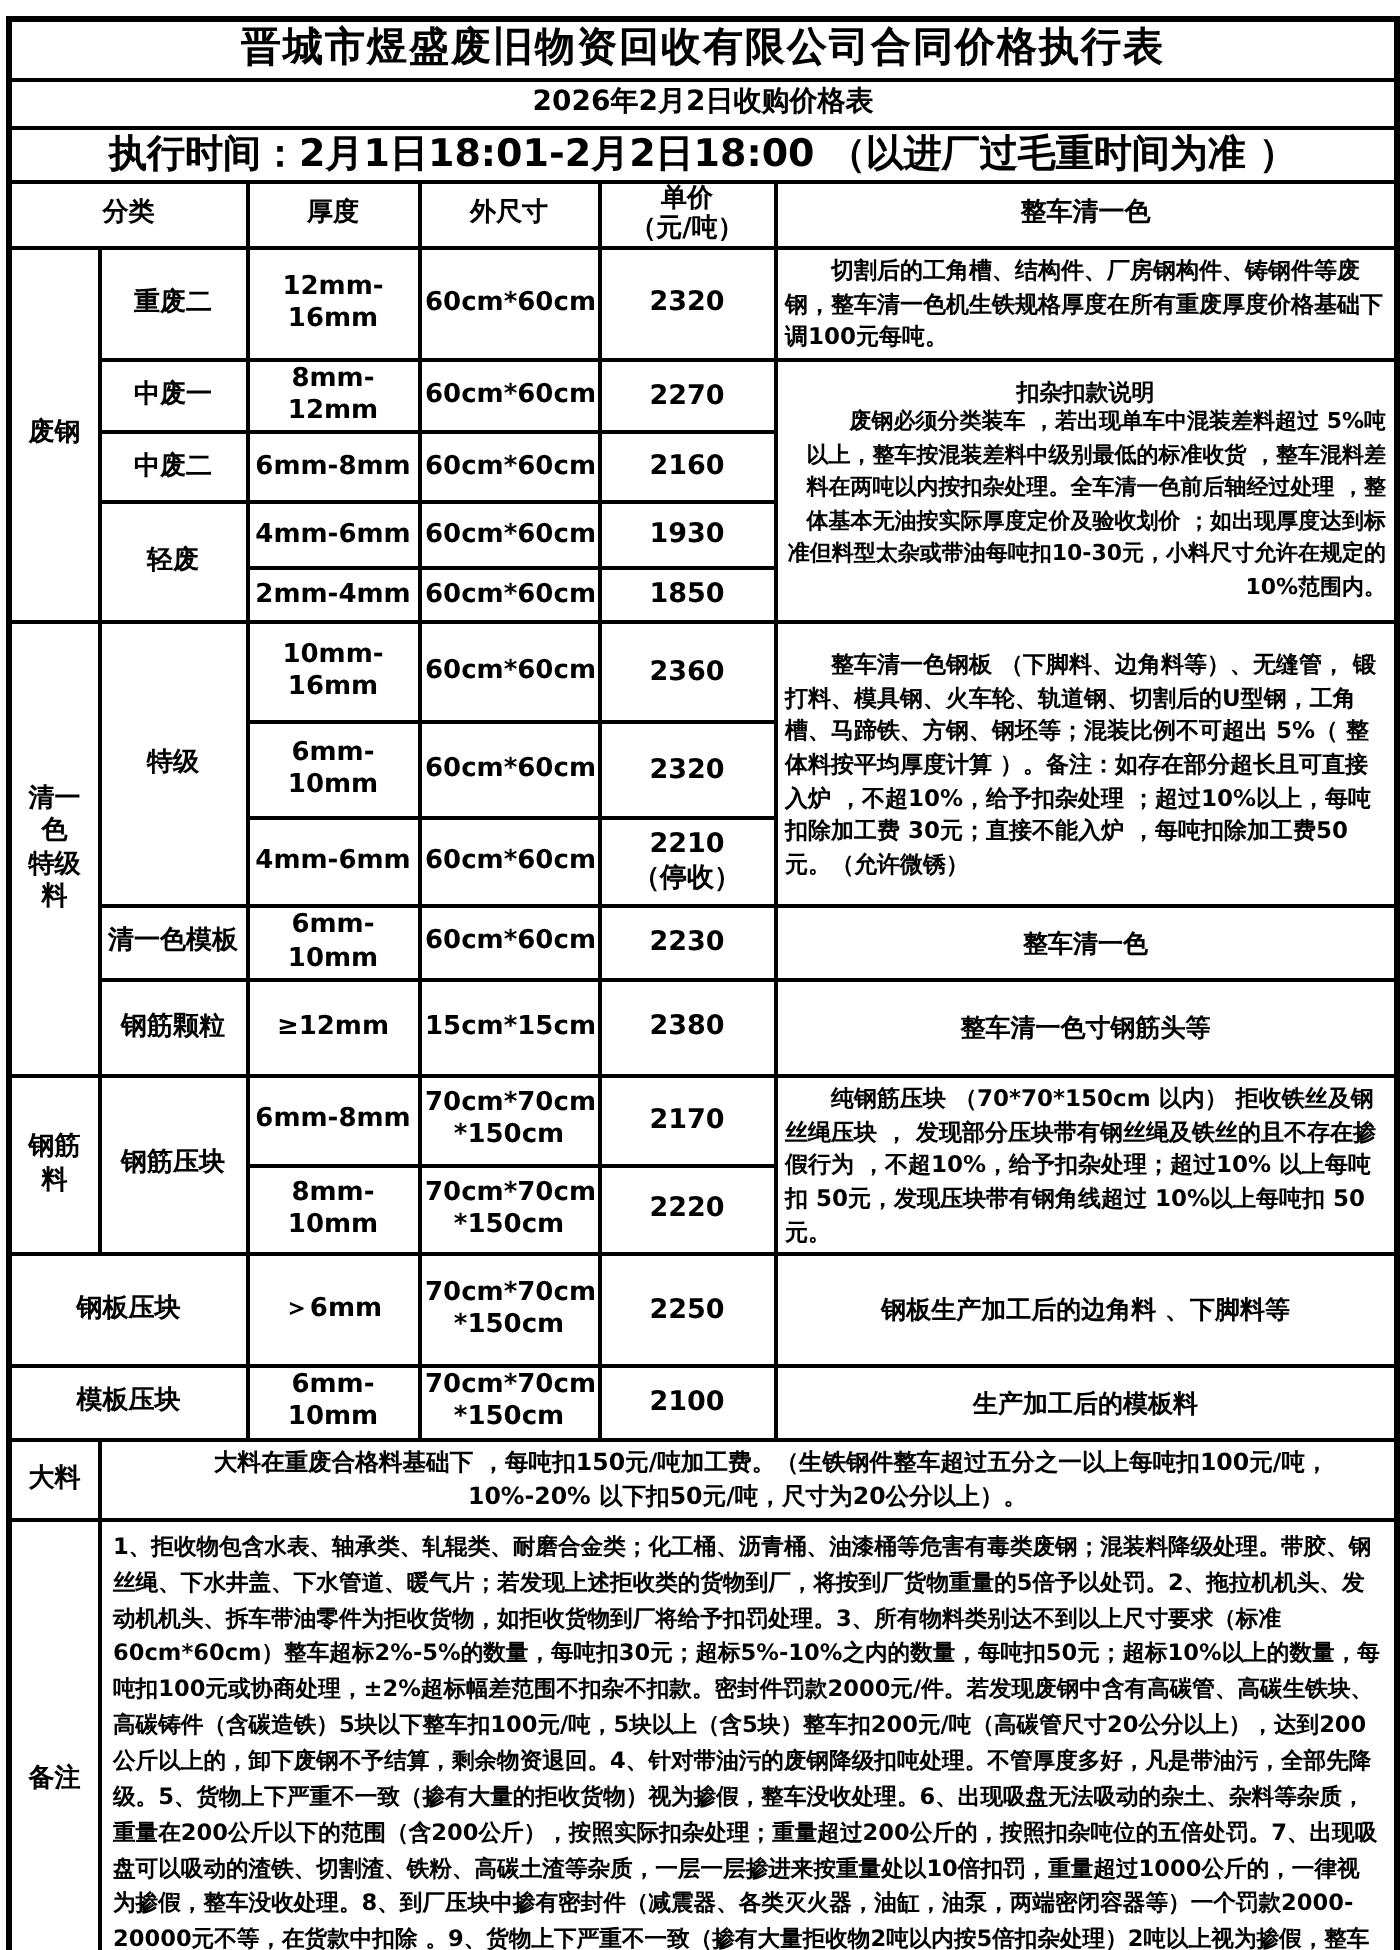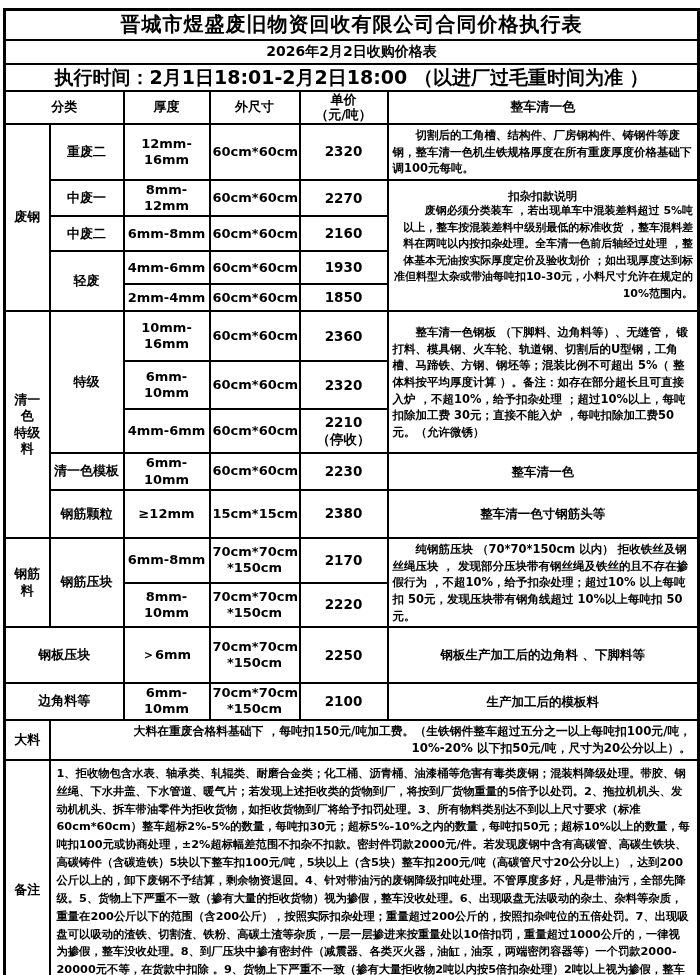--- a/index.html
+++ b/index.html
@@ -30,21 +30,21 @@
     text-align:left; font-size:11.5px; line-height:1.45;
     text-indent:2em; padding:2px 4px;
   }
   .desc-center { font-size:12.5px; }
   .kouza-title { text-align:center; font-size:11.5px; text-indent:0; }
   .kouza-body { text-align:right; font-size:11px; line-height:1.5; text-indent:2em; }
   .remark-text {
     text-align:left; font-size:11.3px; line-height:1.58;
     padding:4px 6px; text-indent:0;
   }
-  .dalia-text { text-align:right; font-size:11.8px; line-height:1.45; text-indent:2em; padding:2px 6px; }
+  .dalia-text { text-align:center; font-size:11.8px; line-height:1.45; text-indent:2em; padding:2px 6px; }
   .price-cell { font-size:13.5px; }
 </style>
 </head>
 <body>
 
 <div class="sheet">
 <table class="price-table">
   <colgroup>
     <col style="width:45px">
         <col style="width:74px">
@@ -163,21 +163,21 @@
 
   <tr style="height:56px">
     <td colspan="2">钢板压块</td>
     <td>＞6mm</td>
     <td class="pre">70cm*70cm
 *150cm</td>
     <td class="price-cell">2250</td>
     <td class="desc-center">钢板生产加工后的边角料 、下脚料等</td>
   </tr>
   <tr style="height:34px">
-    <td colspan="2">边角料等</td>
+    <td colspan="2">模板压块</td>
     <td>6mm-10mm</td>
     <td class="pre">70cm*70cm
 *150cm</td>
     <td class="price-cell">2100</td>
     <td class="desc-center">生产加工后的模板料</td>
   </tr>
 
   <tr style="height:32px">
     <td>大料</td>
     <td colspan="5" class="dalia-text">大料在重废合格料基础下 ，每吨扣150元/吨加工费。（生铁钢件整车超过五分之一以上每吨扣100元/吨，10%-20% 以下扣50元/吨，尺寸为20公分以上）。</td>

